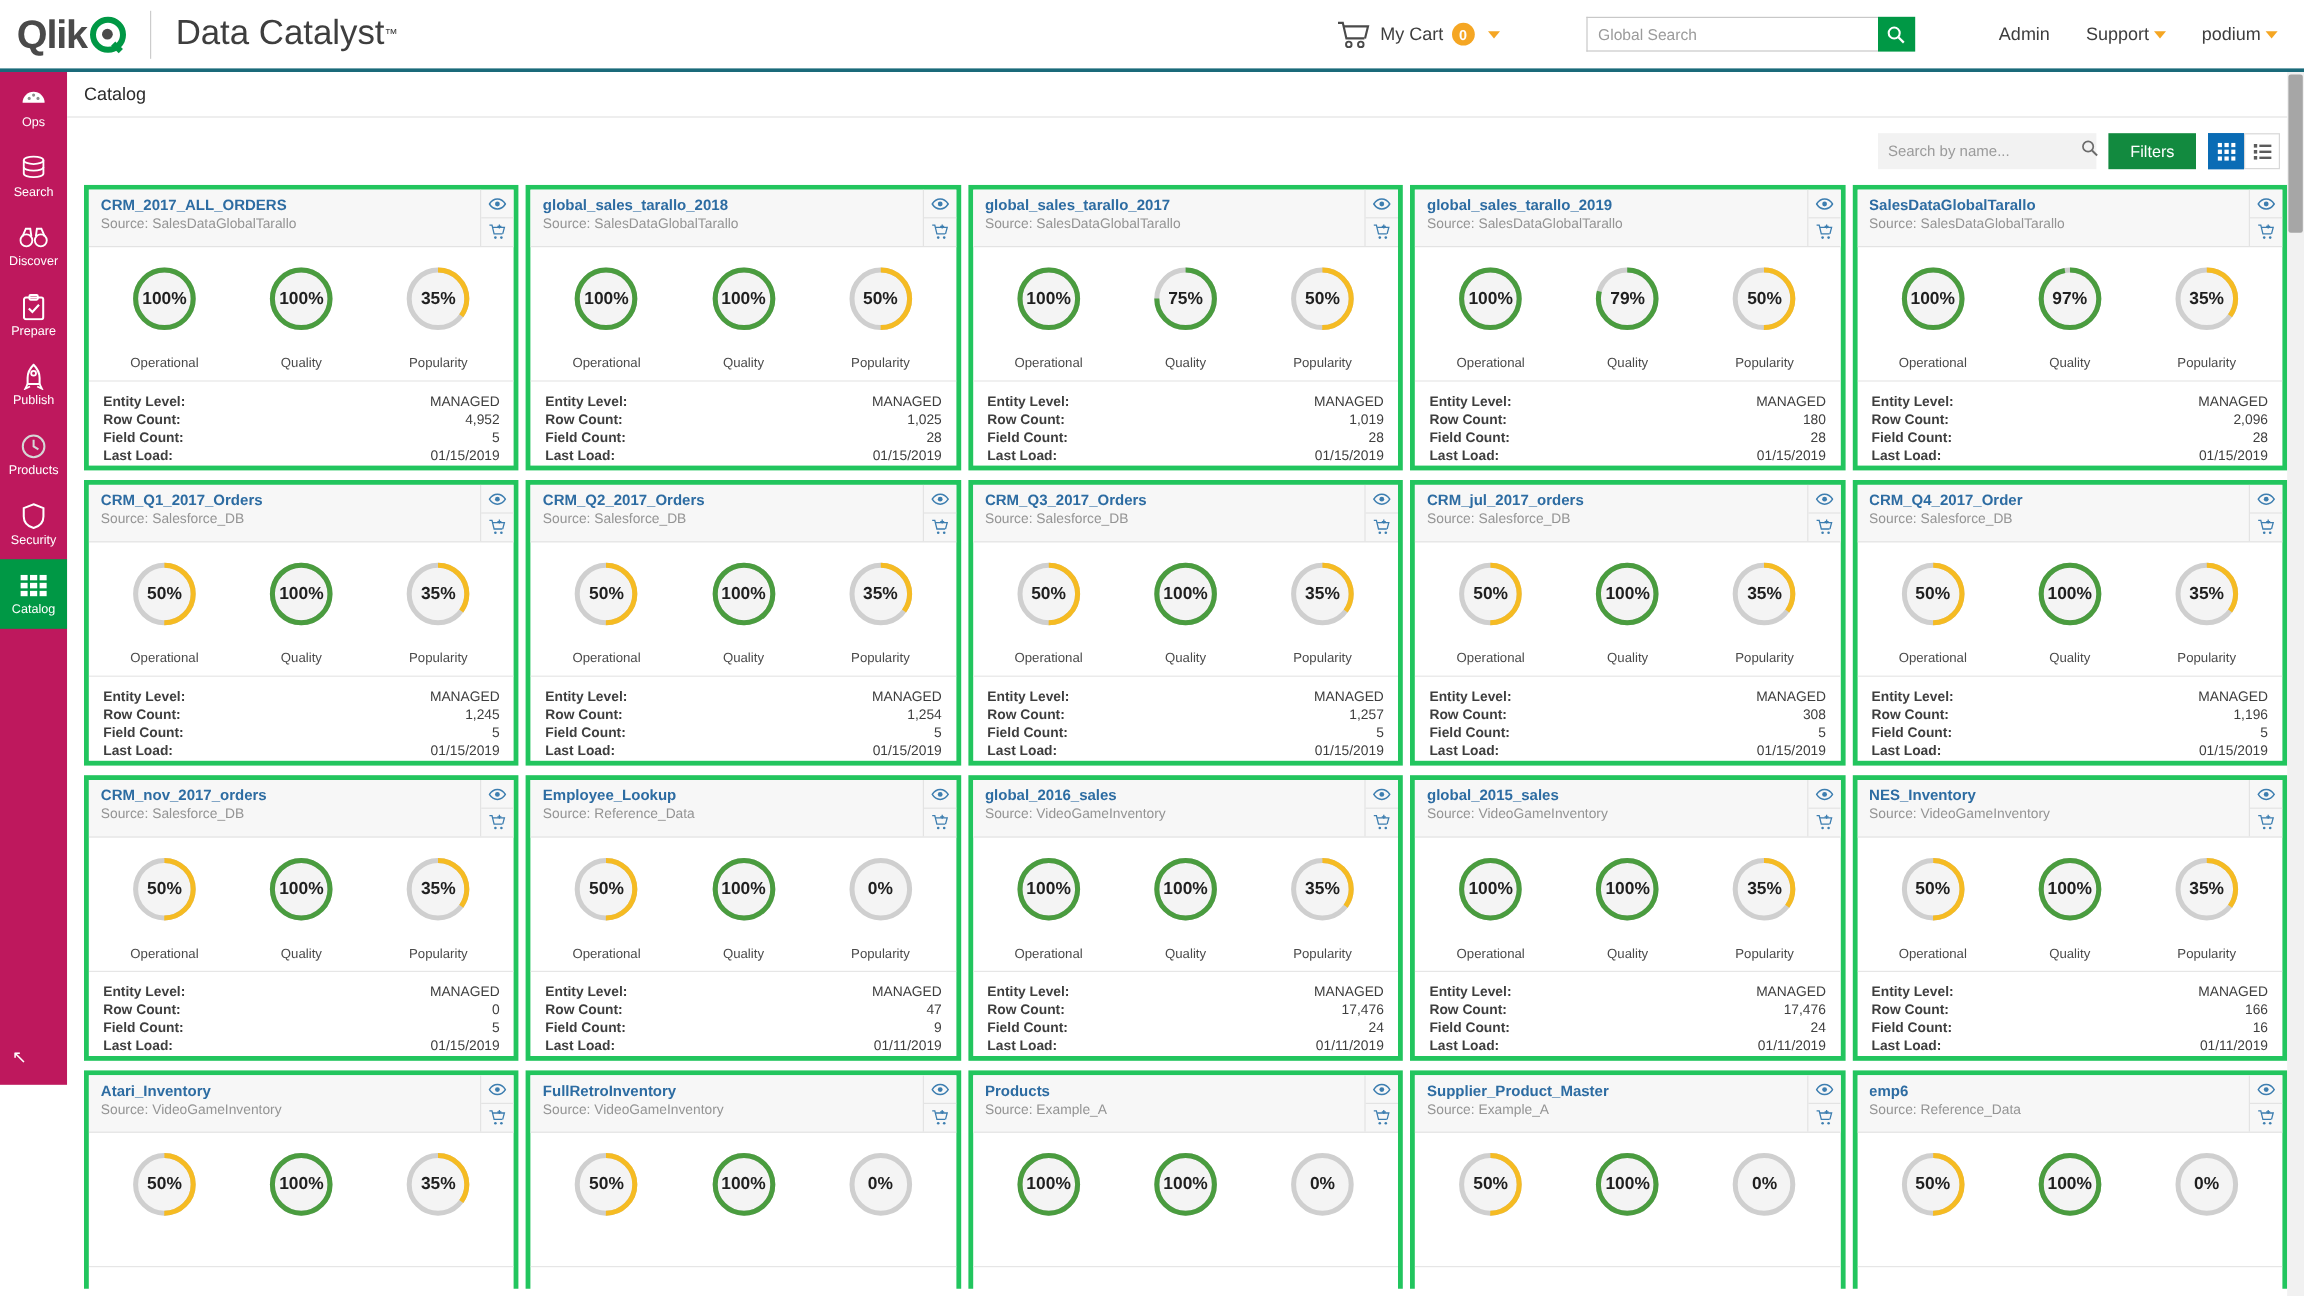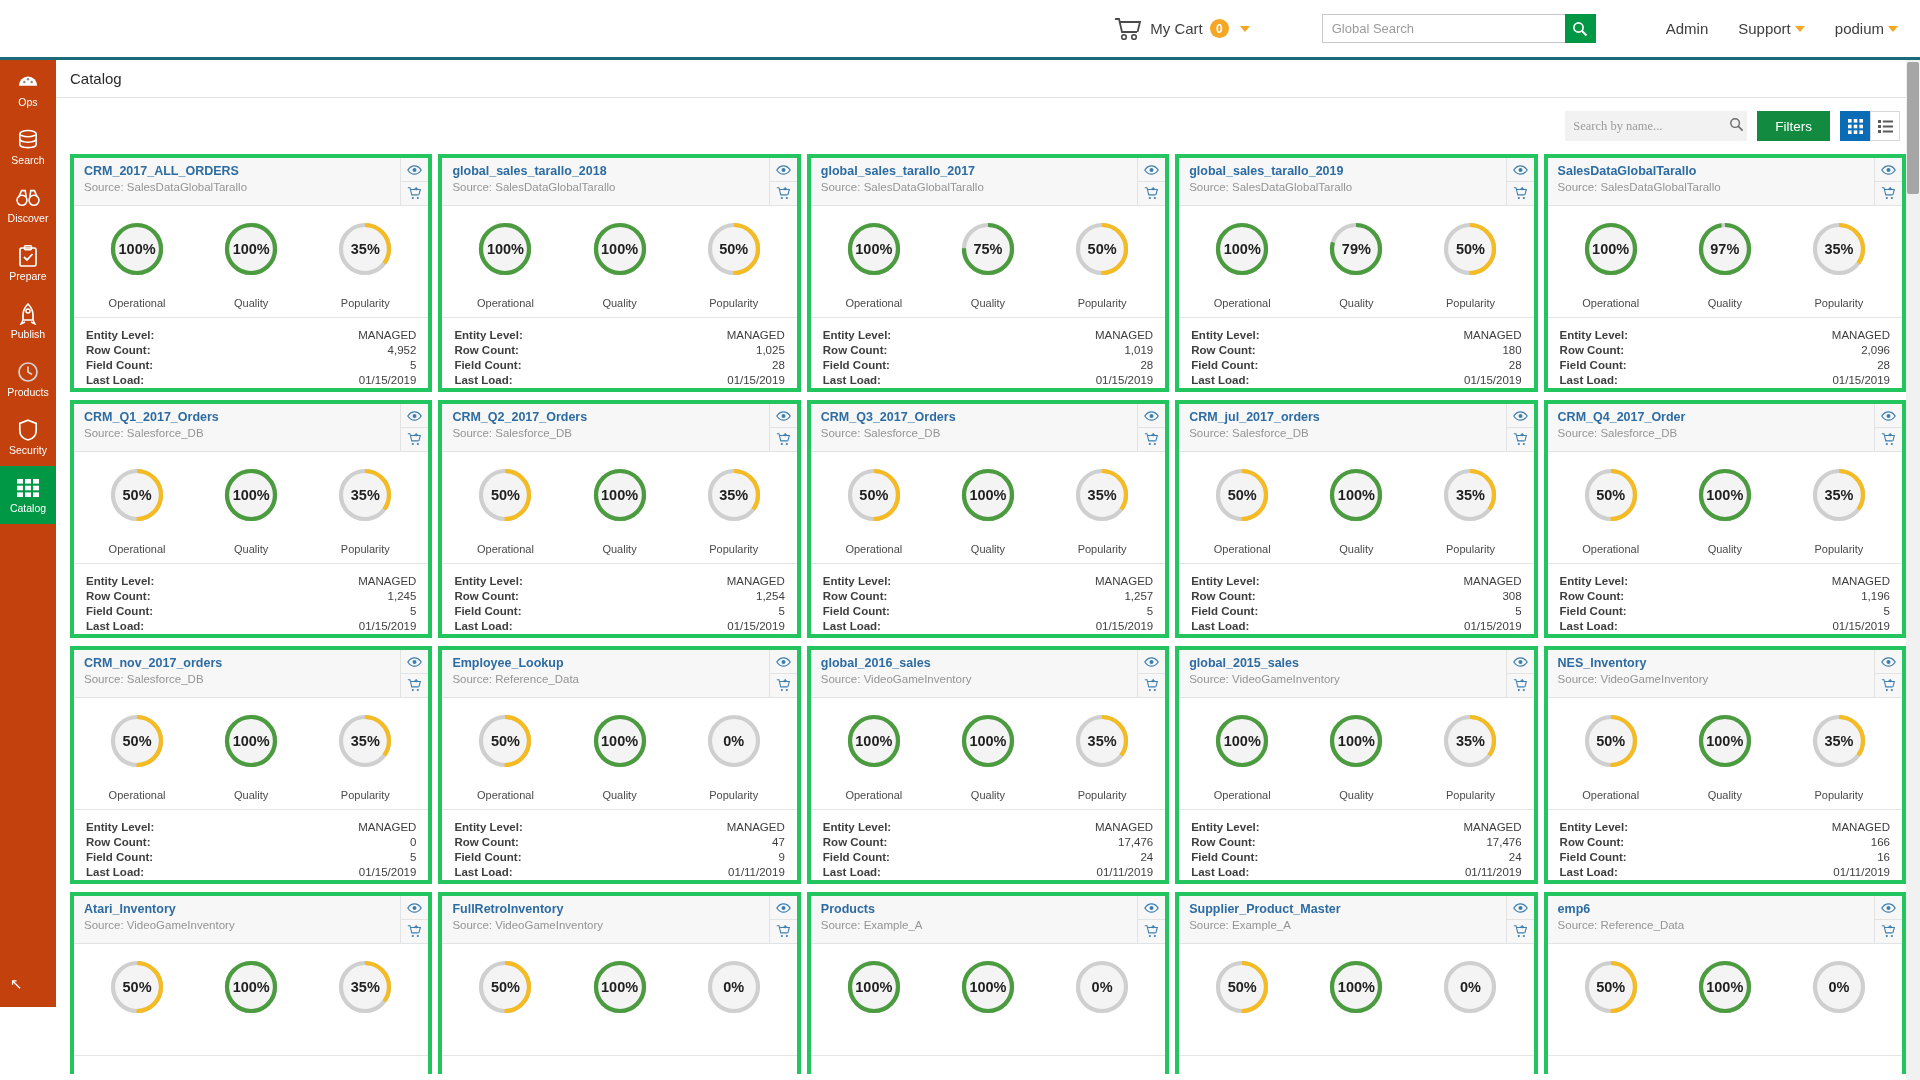--- a/index.html
+++ b/index.html
@@ -63,22 +63,22 @@
     display: flex; align-items: center; justify-content: center; cursor: pointer;
   }
 
   .nav-link {
     font-size: 15px; color: #3e3e3e; margin-left: 30px;
     display: flex; align-items: center; cursor: pointer; text-decoration: none;
   }
 
   
   .sidebar {
-    position: absolute; top: 60px; left: 0; width: 56px; height: 947px;
-    background: #c2410c;
+    position: absolute; top: 60px; left: 0; width: 56px; height: 844px;
+    background: #be185d;
   }
   .side-item {
     width: 56px; height: 58px; display: flex; flex-direction: column;
     align-items: center; justify-content: center; cursor: pointer; gap: 3px;
   }
   .side-item.active { background: #009845; }
   .side-label { font-size: 10.5px; color: #ffffff; }
   .side-glyph { height: 22px; display: flex; align-items: center; justify-content: center; }
   .expand-arrow {
     position: absolute; bottom: 14px; left: 10px; color: #ffffff;
@@ -96,21 +96,21 @@
   .toolbar {
     height: 56px; display: flex; align-items: center; justify-content: flex-end;
     padding-right: 20px; gap: 10px;
   }
   .name-search {
     width: 182px; height: 30px; background: #f2f2f2; border: none;
     display: flex; align-items: center; padding: 0 8px;
   }
   .name-search input {
     border: none; background: transparent; outline: none; flex: 1;
-    font-size: 12.5px; color: #1d4ed8; font-family: Liberation Serif, serif;
+    font-size: 12.5px; color: #1d4ed8; font-family: Liberation Sans, sans-serif;
   }
   .name-search input::placeholder { color: #9b9b9b; }
   .filters-btn {
     background: #128a3f; color: #ffffff; border: none; height: 30px;
     padding: 0 18px; font-size: 13.5px; cursor: pointer;
     font-family: "Liberation Sans", sans-serif;
   }
   .view-toggle { display: flex; }
   .view-btn {
     width: 30px; height: 30px; display: flex; align-items: center;
@@ -166,20 +166,27 @@
   }
   .scrollbar-thumb {
     position: absolute; right: 1px; top: 2px; width: 12px; height: 132px;
     background: #a6a6a6; border-radius: 2px; cursor: pointer;
   }
 </style>
 </head>
 <body>
 
 <div class="topbar">
+  <div class="logo-block">
+    <span class="qlik-word">Qlik</span>
+    <span class="qlik-mark"></span>
+    <span class="logo-divider"></span>
+    <span class="product-name">Data Catalyst</span>
+    <span class="product-tm">™</span>
+  </div>
 
   <div class="topbar-right">
 
     <div class="cart-area">
       <span class="cart-icon">
         <svg width="30" height="26" viewBox="0 0 30 26">
           <path d="M2 3 L6 3 L9 16 L24 16" stroke="#4a4a4a" stroke-width="1.8" fill="none"></path>
           <path d="M7 6 L27 6 L24.5 16" stroke="#4a4a4a" stroke-width="1.8" fill="none"></path>
           <circle cx="11" cy="21" r="2.3" stroke="#4a4a4a" stroke-width="1.6" fill="none"></circle>
           <circle cx="21" cy="21" r="2.3" stroke="#4a4a4a" stroke-width="1.6" fill="none"></circle>

